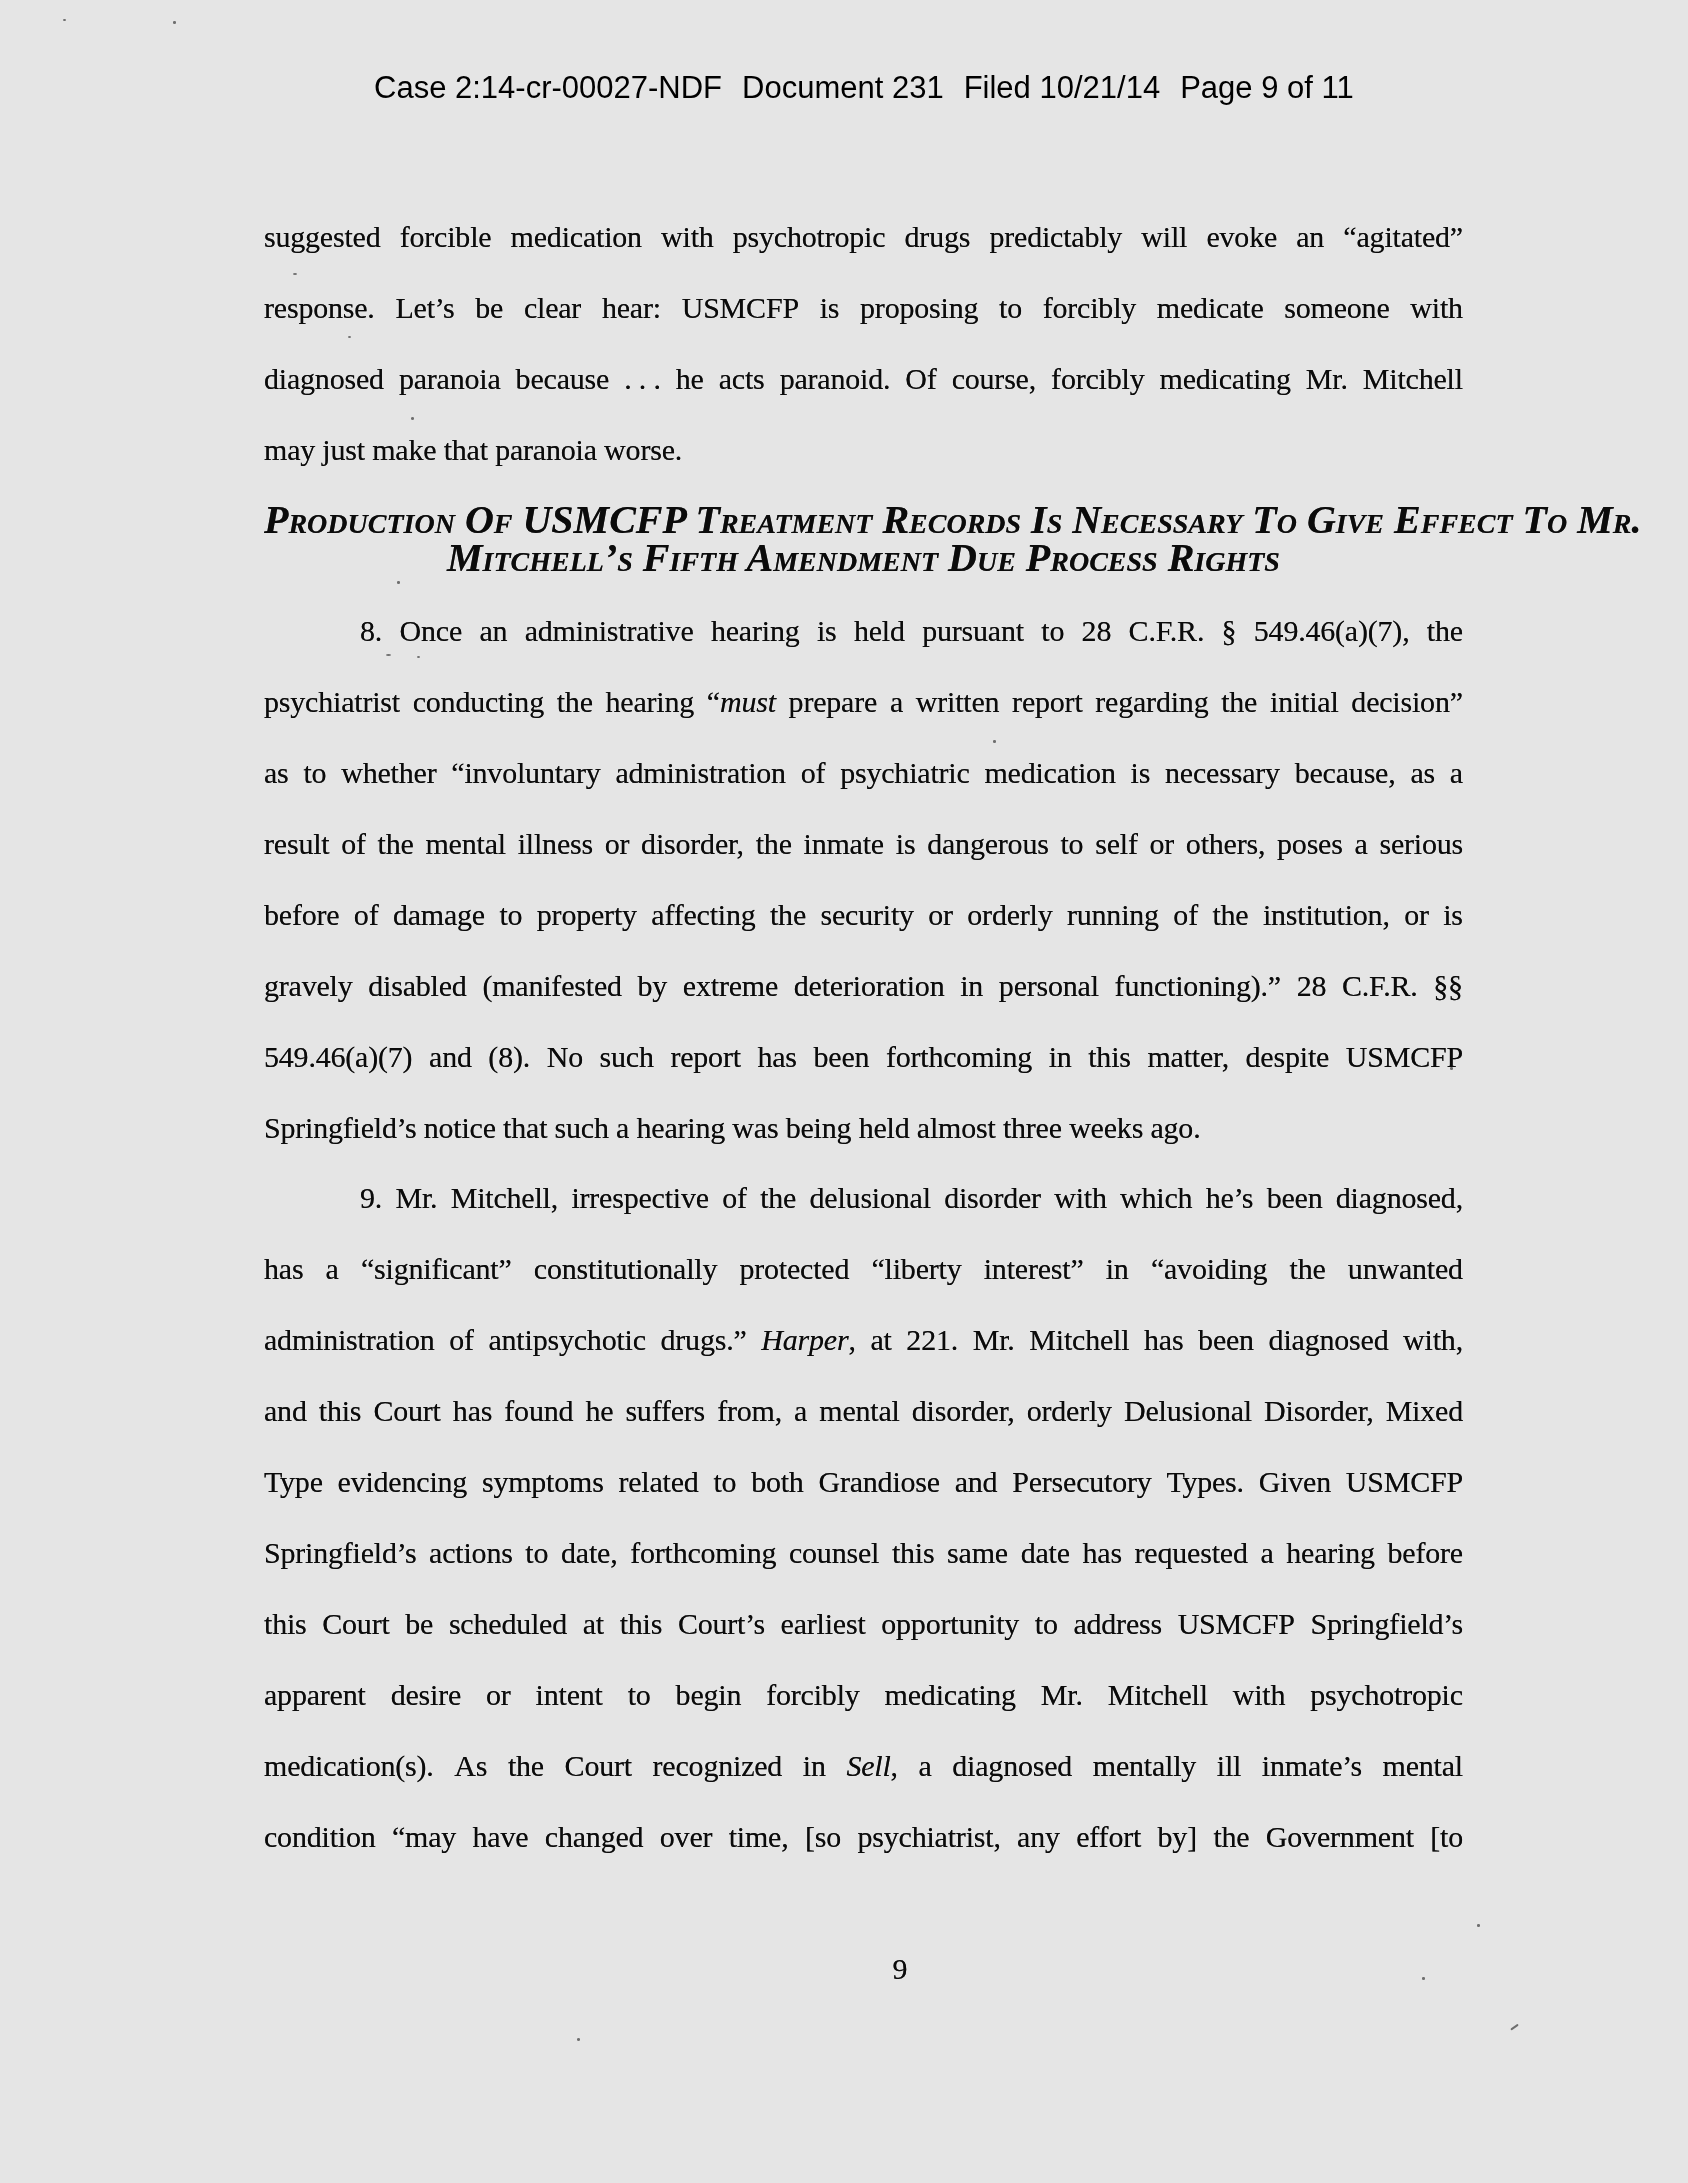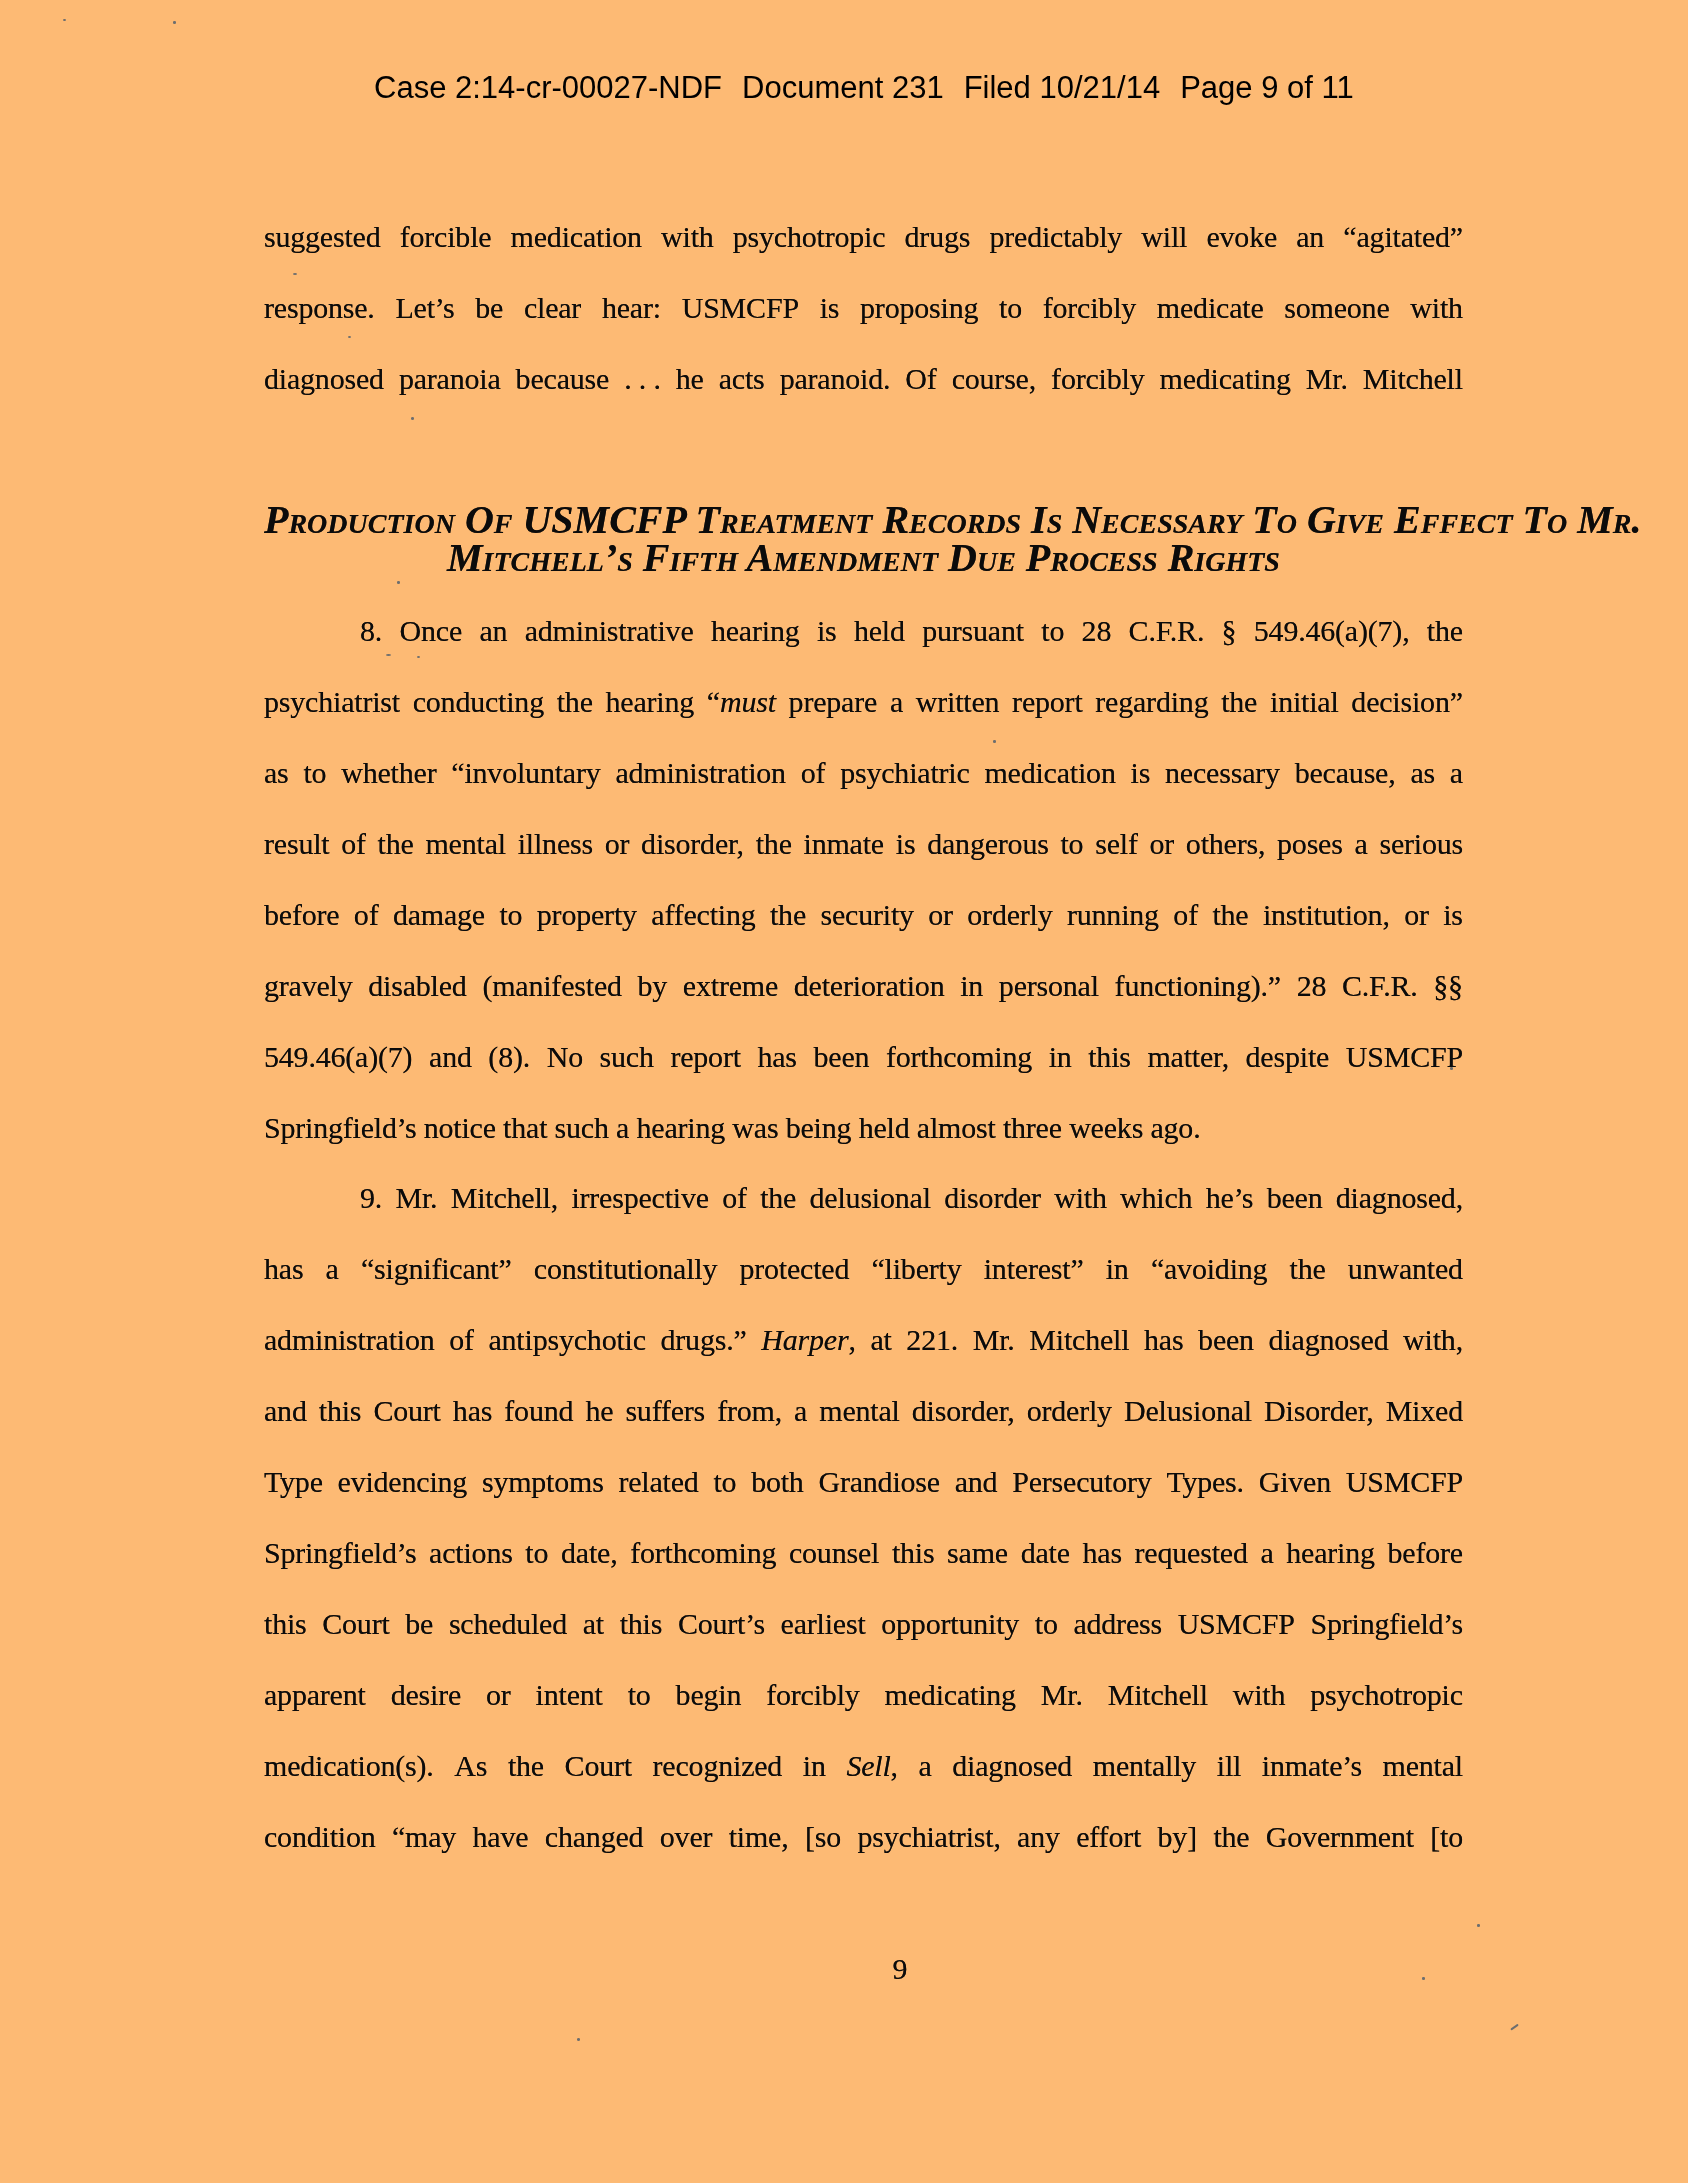--- a/index.html
+++ b/index.html
@@ -1,20 +1,20 @@
 <!DOCTYPE html>
 <html style="font-size:10.6px"><head>
 <meta charset="utf-8">
 <style>
   * { margin:0; padding:0; box-sizing:border-box; }
   html,body { background:#ffffff; }
   .page {
     position:relative;
     width:1689px; height:2183px;
-    background:#fdba74;
+    background:#e5e5e5;
     overflow:hidden;
     font-family:"Liberation Serif", serif;
     color:#0b0b0b;
   }
   
   .stamp {
     position:absolute; top:70px; left:374px;
     display:flex; gap:20px;
     font-family:"Liberation Sans", sans-serif;
     font-size:31px; color:#000;
@@ -98,20 +98,21 @@
         <span class="w">he</span>
         <span class="w">acts</span>
         <span class="w">paranoid.</span>
         <span class="w">Of</span>
         <span class="w">course,</span>
         <span class="w">forcibly</span>
         <span class="w">medicating</span>
         <span class="w">Mr.</span>
         <span class="w">Mitchell</span>
       </div>
+    <div class="line">may just make that paranoia worse.</div>
   </div>
 
   <div class="heading">
     <div>Production Of USMCFP Treatment Records Is Necessary To Give Effect To Mr.</div>
     <div>Mitchell’s Fifth Amendment Due Process Rights</div>
   </div>
 
   <div class="para" id="para-8">
     <div class="line jline indent">
         <span class="w">8.</span>

